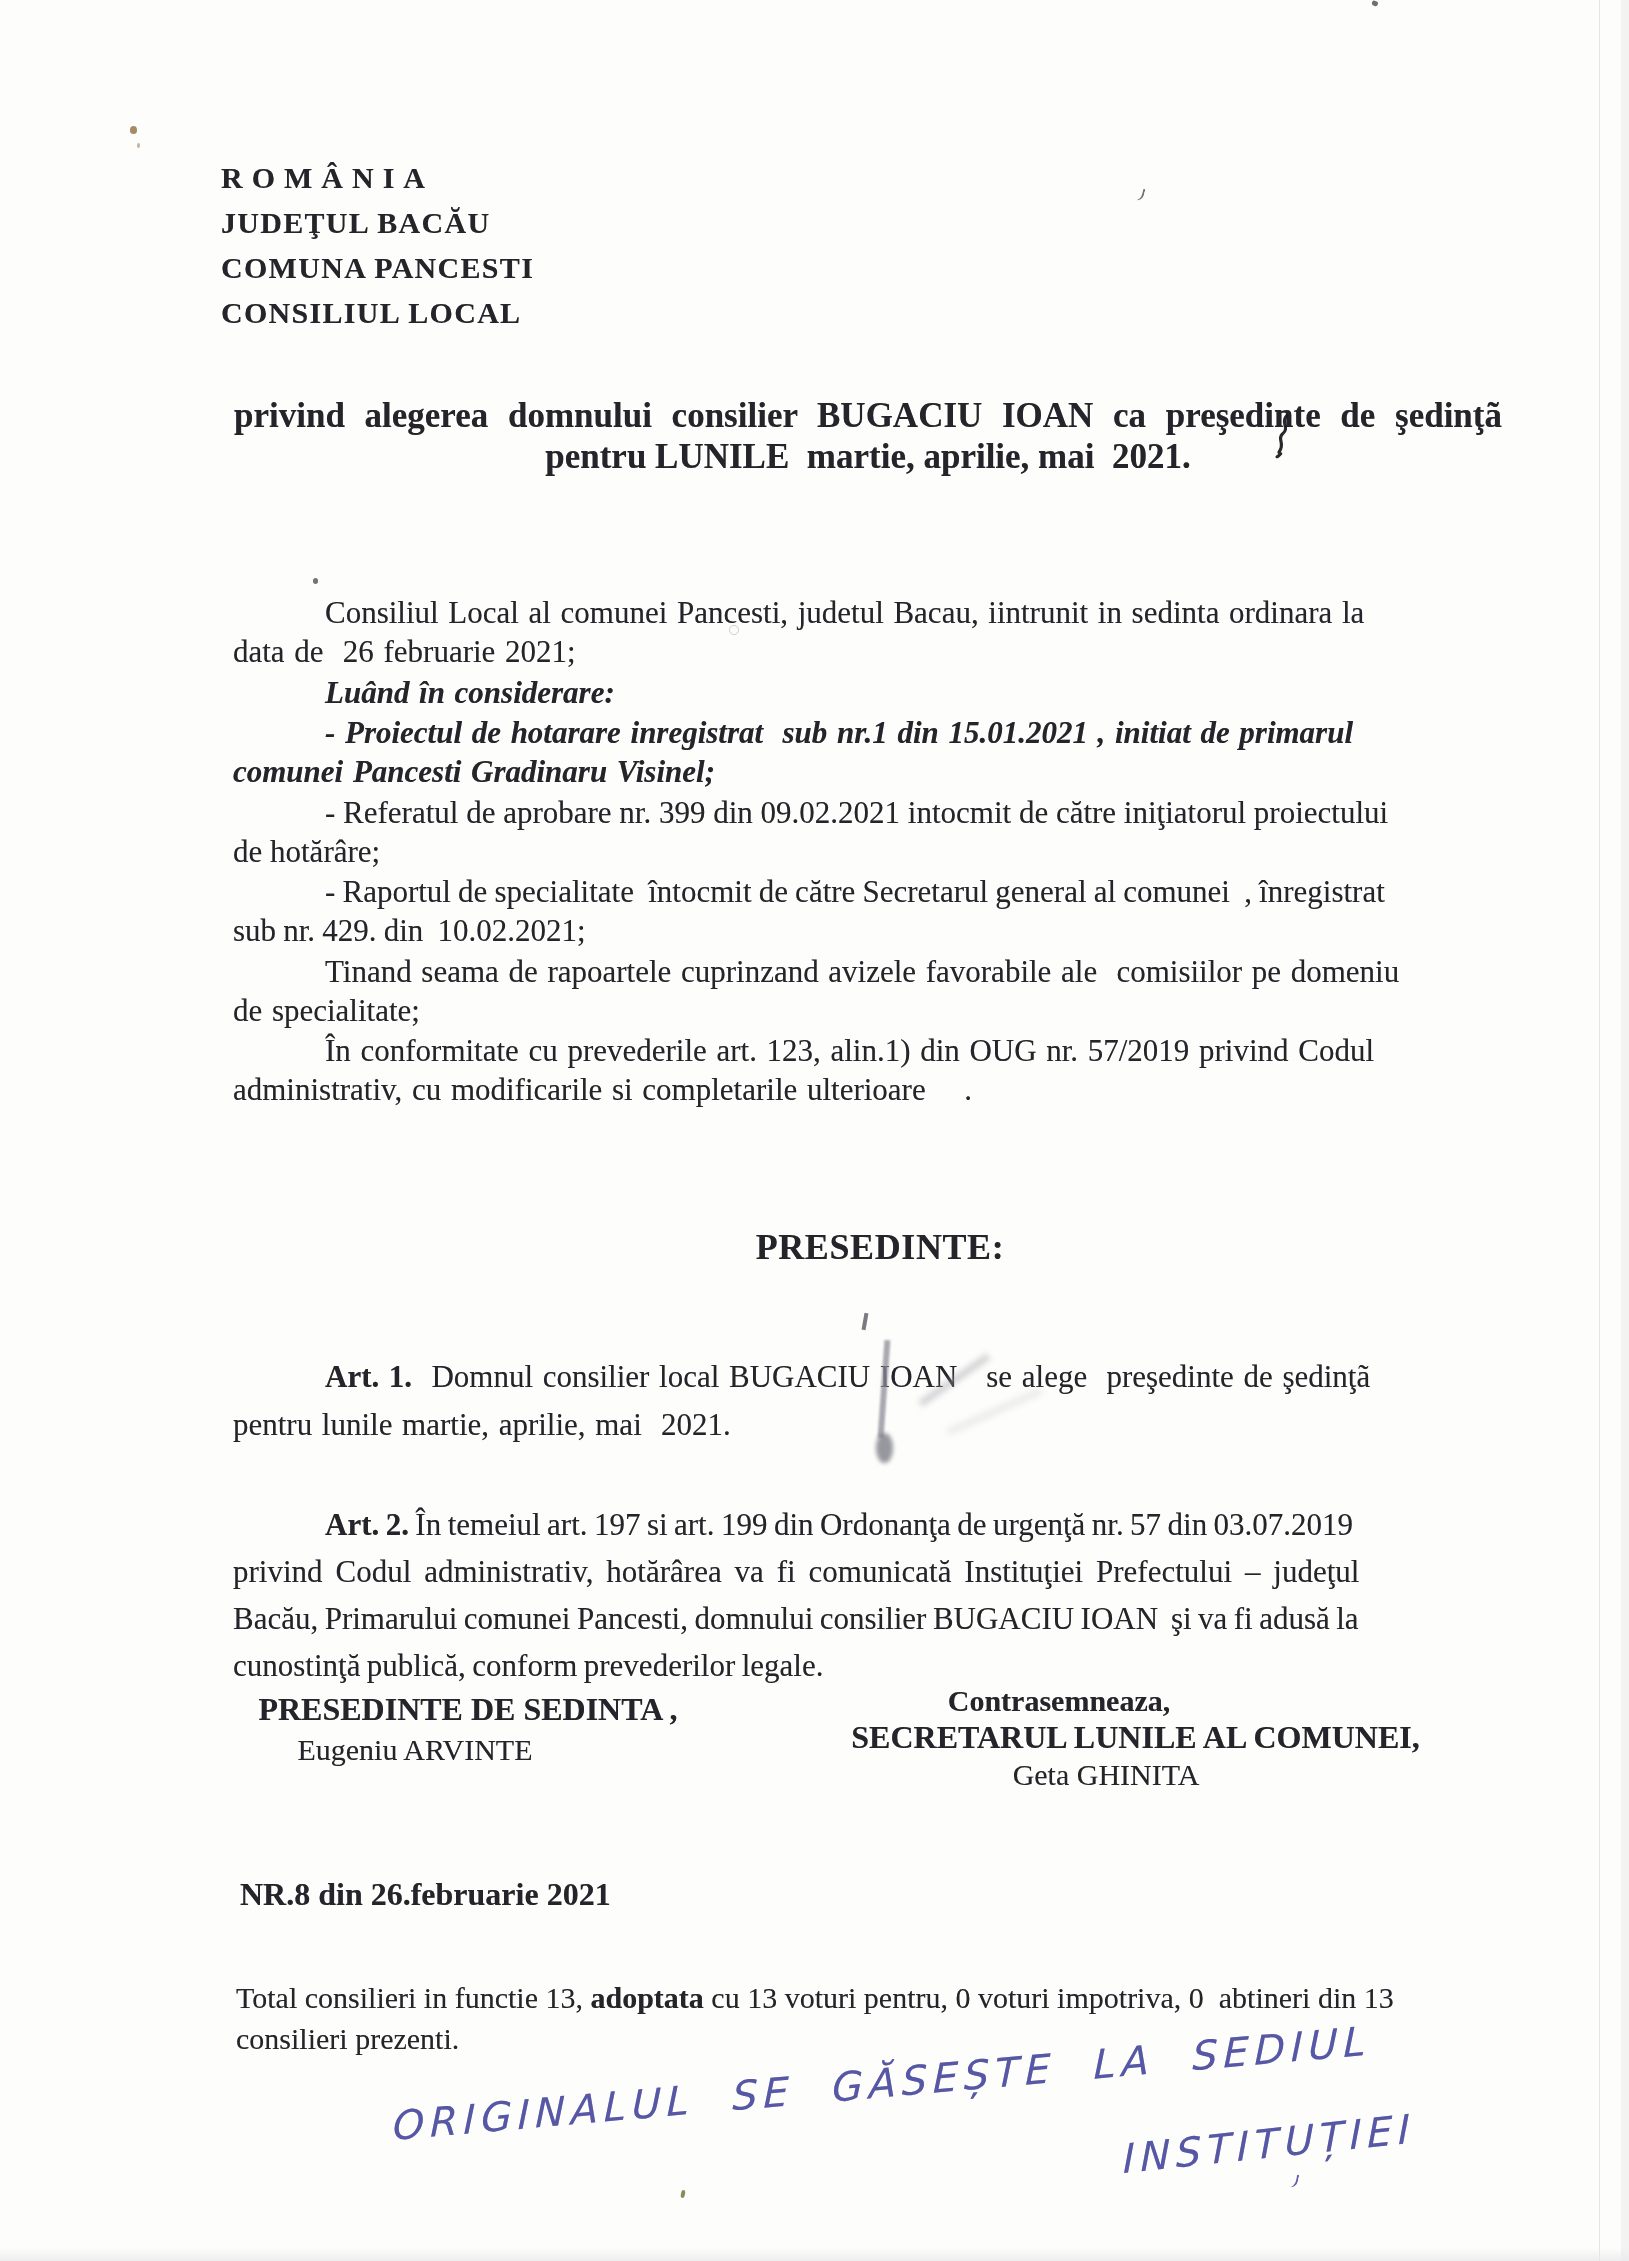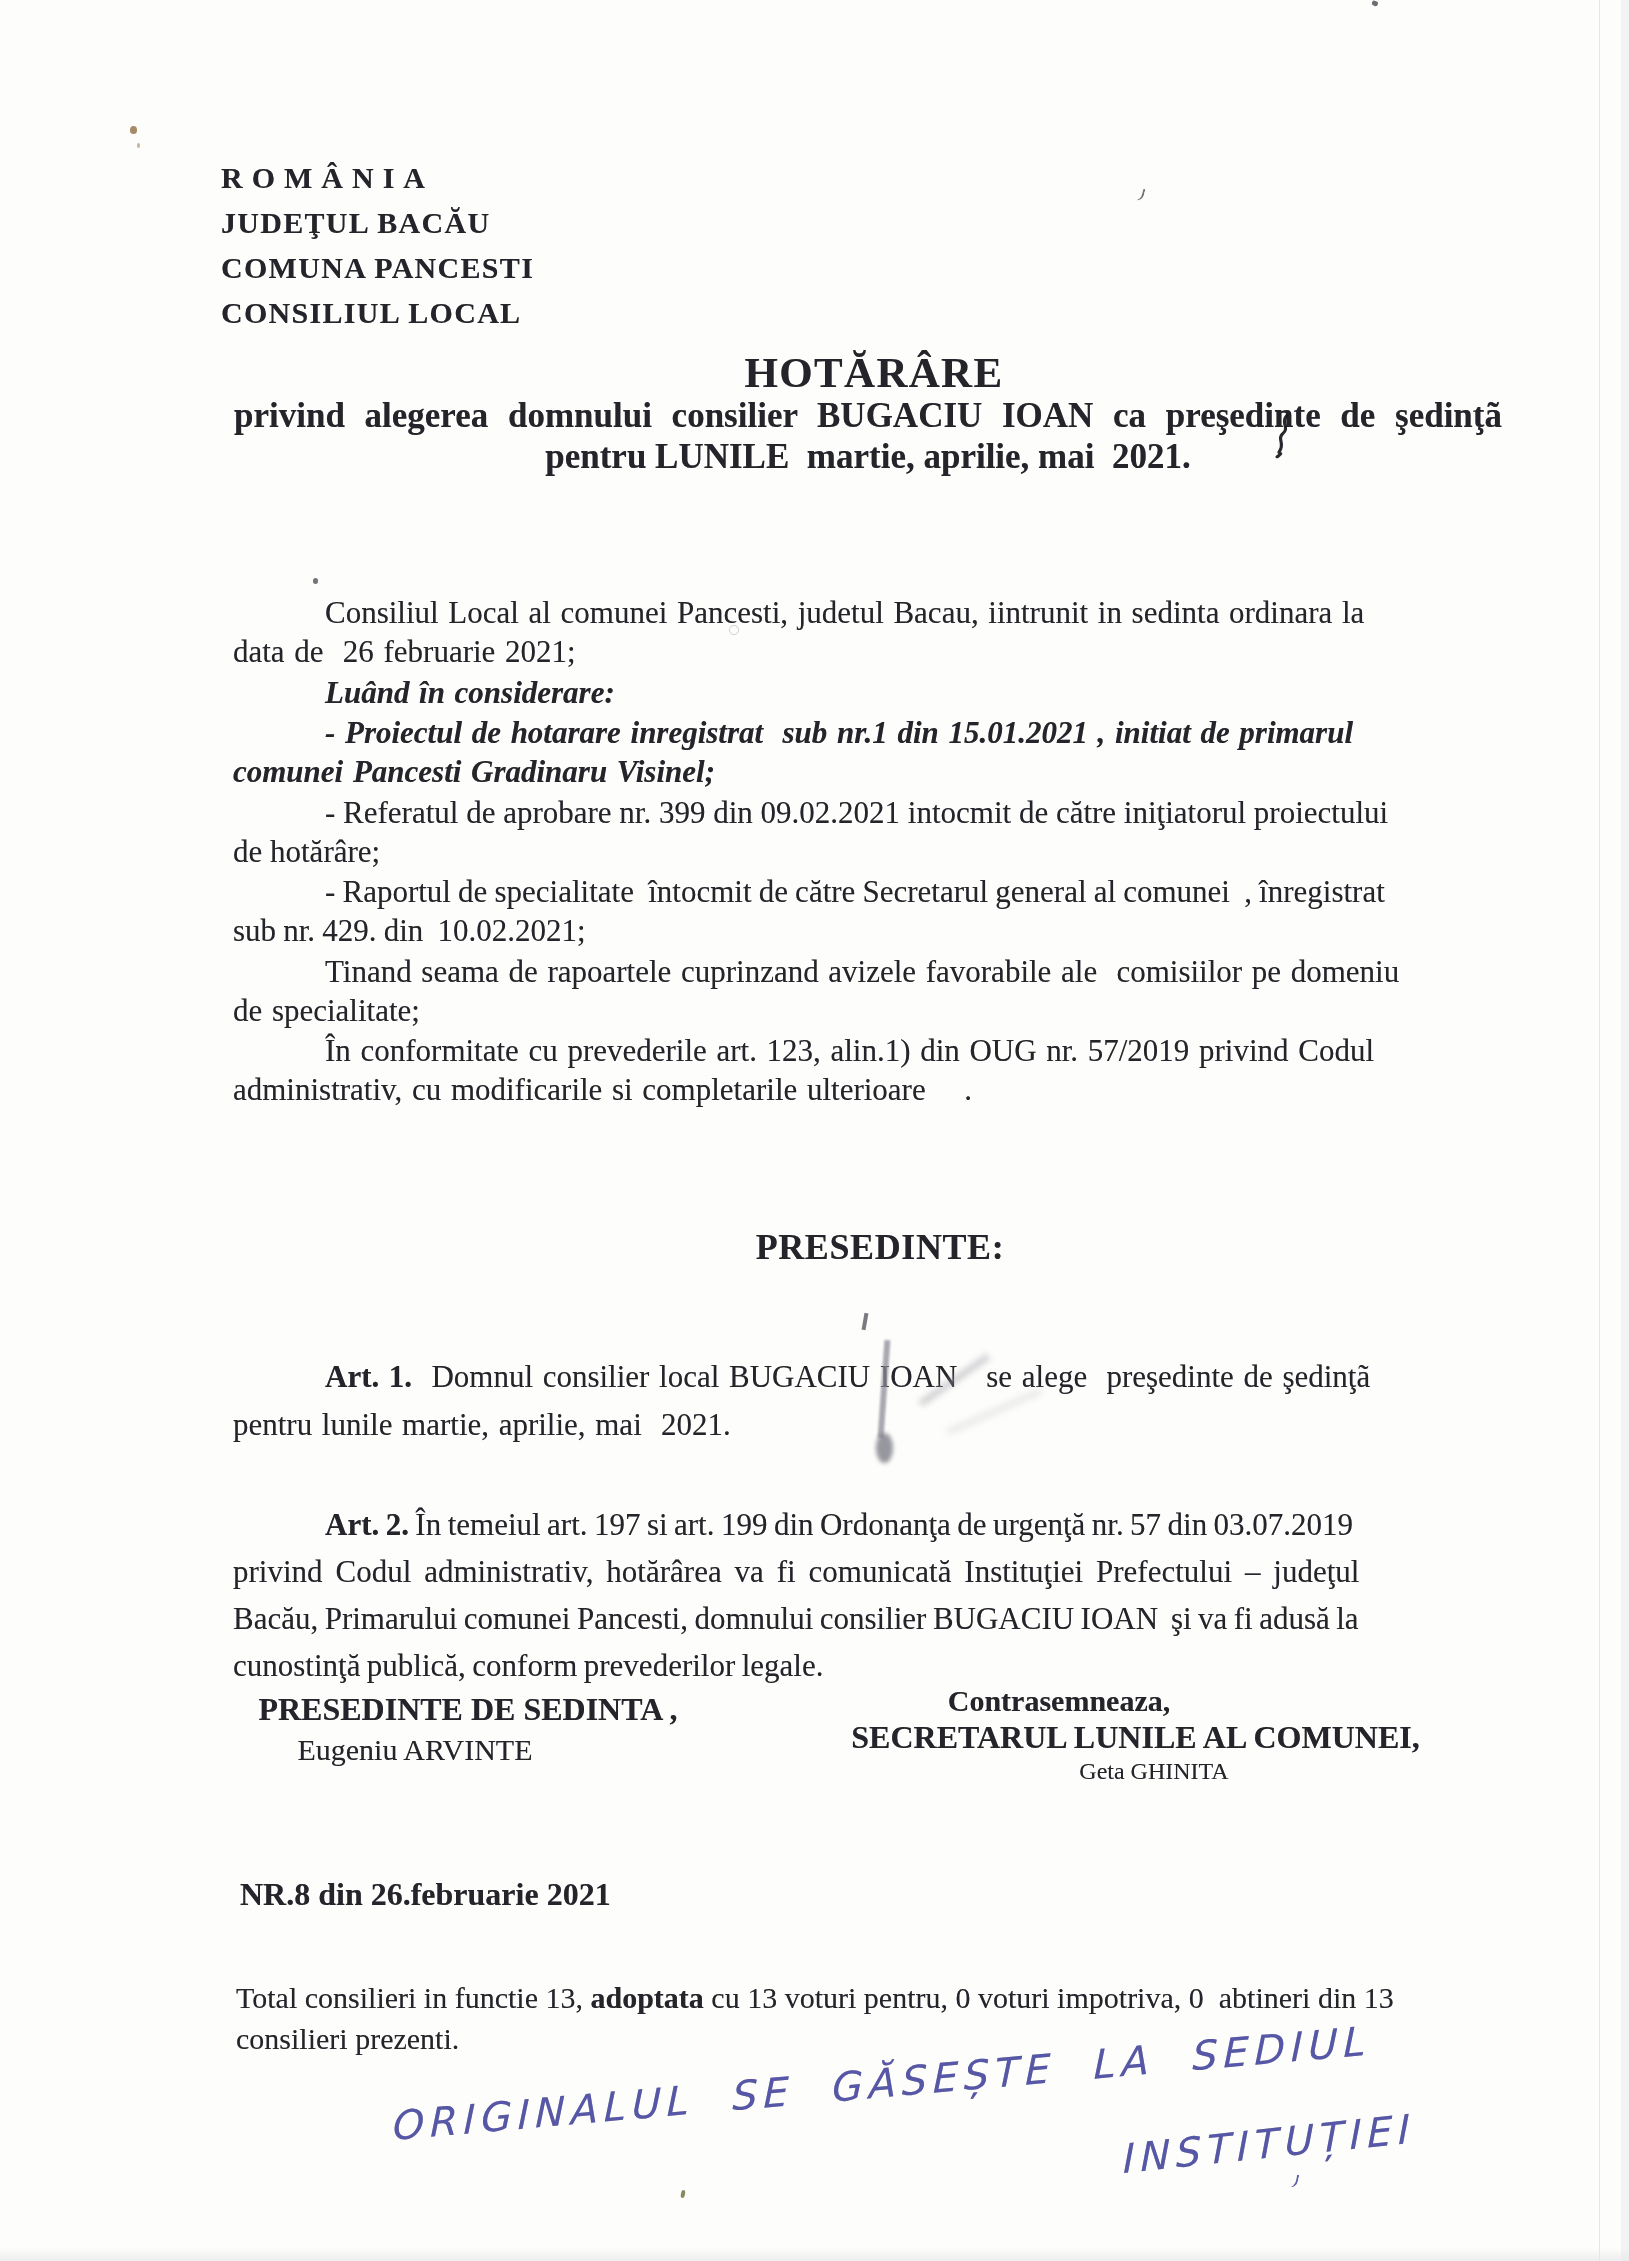--- a/index.html
+++ b/index.html
@@ -41,21 +41,21 @@
     font-size:36px;font-weight:bold;letter-spacing:0.6px;}
   .p-art1{top:1322px;line-height:48px;}
   .p-art2{top:1470px;line-height:47px;word-spacing:-1.3px;}
   .art-label{font-weight:bold;text-align:center;}
   
   .sig{position:absolute;text-align:center;white-space:pre-wrap;}
   .sig-president-role{top:1691px;left:210px;width:516px;font-size:32px;font-weight:bold;}
   .sig-president-name{top:1733px;left:157px;width:516px;font-size:30px;}
   .sig-countersign{top:1684px;left:801px;width:516px;font-size:30px;font-weight:bold;}
   .sig-secretary-role{top:1719px;left:781px;width:709px;font-size:32px;font-weight:bold;}
-  .sig-secretary-name{top:1758px;left:896px;width:516px;font-size:24px;}
+  .sig-secretary-name{top:1758px;left:848px;width:516px;font-size:30px;}
   
   .nr-line{position:absolute;top:1876px;left:240px;font-size:32px;font-weight:bold;}
   .vote-para{position:absolute;top:1947px;left:236px;width:1264px;
     font-size:30px;line-height:41px;white-space:pre-wrap;}
   .vote-bold{font-weight:bold;margin-top:16px;}
   
   .handwriting{
     position:absolute;
     font-family:"DejaVu Sans",sans-serif;font-style:italic;
     color:#4646a0;opacity:.9;
@@ -89,21 +89,20 @@
 
 <div class="page">
 
   <div class="doc-header">
     <div class="country">ROMÂNIA</div>
     <div>JUDEŢUL BACĂU</div>
     <div>COMUNA PANCESTI</div>
     <div>CONSILIUL LOCAL</div>
   </div>
 
-  <div class="title-main">HOTĂRÂRE</div>
   <div class="title-line2">privind alegerea domnului  consilier BUGACIU IOAN  ca preşedinte de şedinţã</div>
   <div class="title-line3">pentru LUNILE  martie, aprilie, mai  2021.</div>
 
   <svg class="artifact pen-scribble" width="23" height="46" viewBox="0 0 36 72">
     <path d="M19,4 C10,16 27,22 16,33 C8,43 23,47 14,62 M17,64 C15,67 13,69 12,70" stroke="#17171c" stroke-width="5" fill="none" stroke-linecap="round"></path>
   </svg>
 
   <p class="para p-intro">Consiliul Local al comunei Pancesti, judetul Bacau, iintrunit in sedinta ordinara la
 data de  26 februarie 2021;</p>
   <p class="para p-luand">Luând în considerare:</p>

